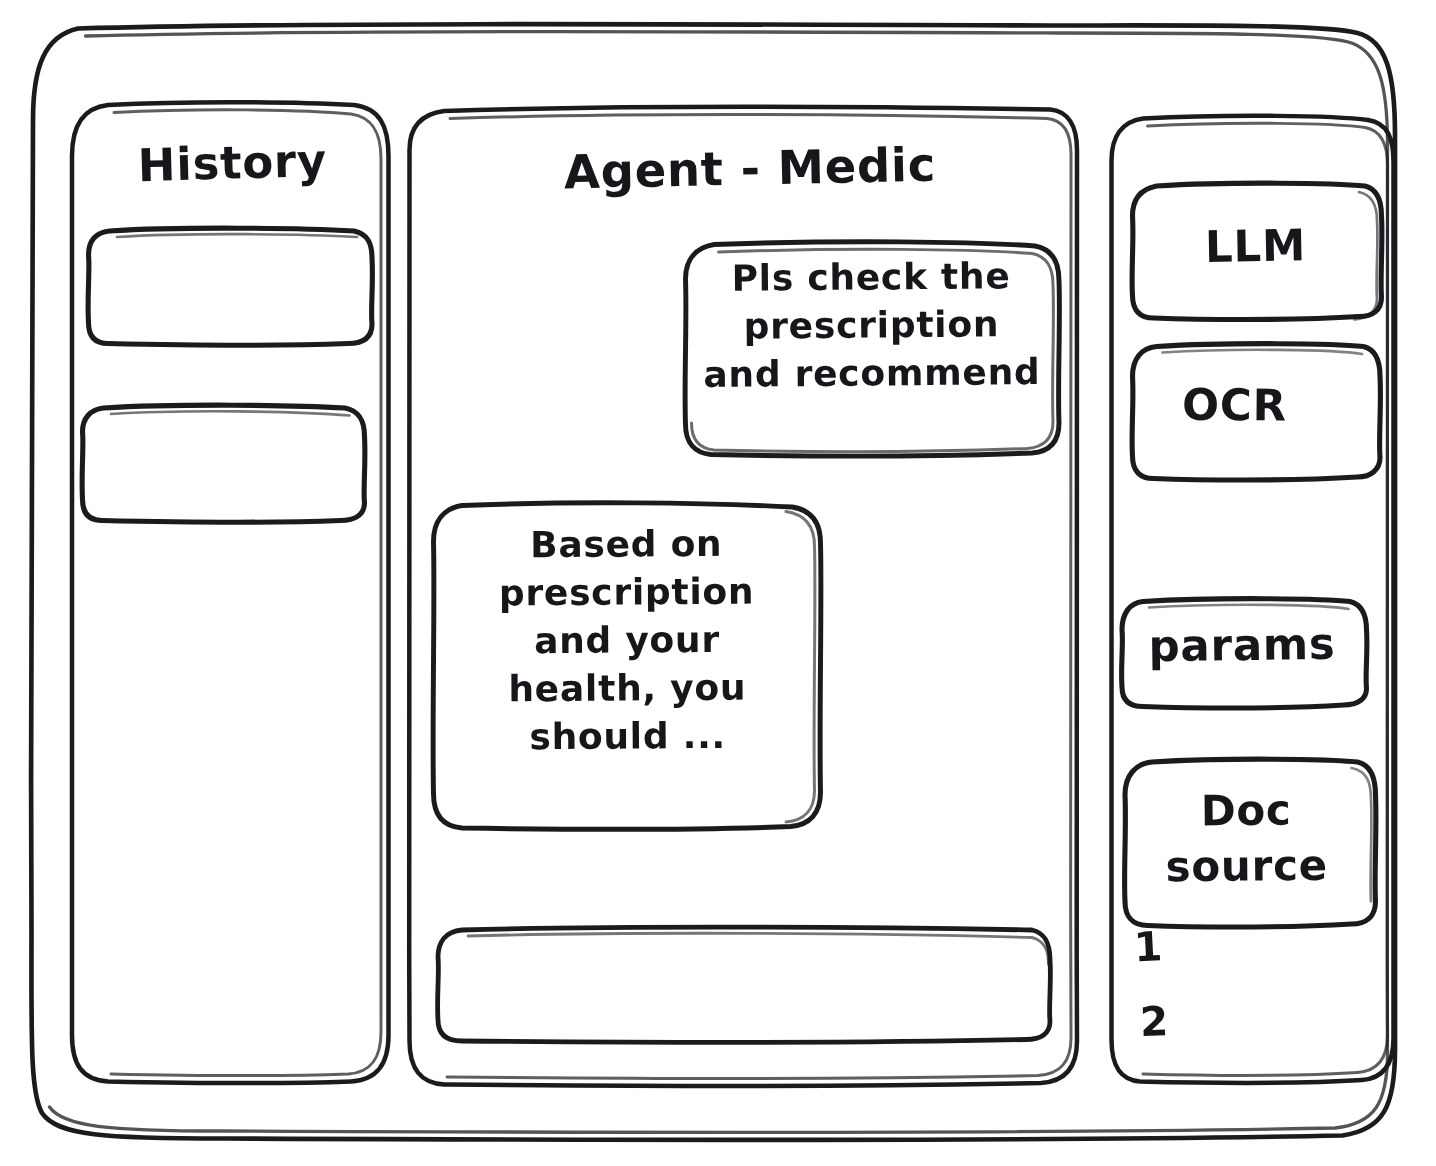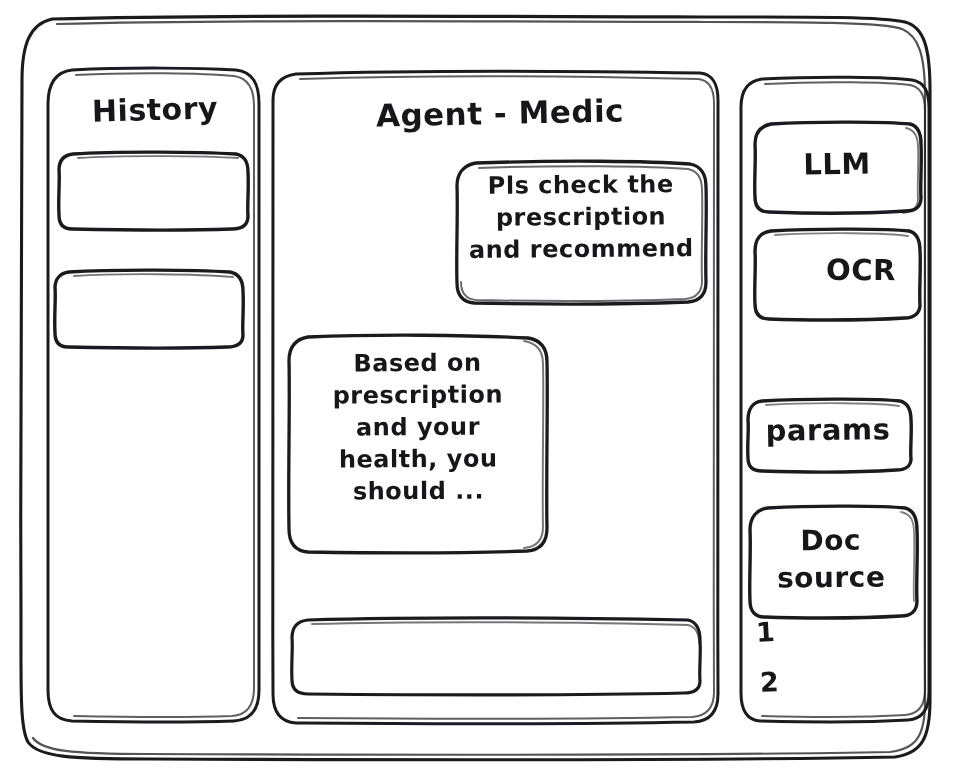--- a/index.html
+++ b/index.html
@@ -95,21 +95,21 @@
     width: 252px;
     transform: rotate(-0.4deg);
   }
 
   .tool-label {
     font-size: 29px;
     line-height: 1.2;
     font-weight: 700;
   }
   .tool-llm    { left: 757px; top: 147px; width: 160px; transform: rotate(-1deg); }
-  .tool-ocr    { left: 757px; top: 253px; width: 132px; transform: rotate(0.4deg); margin-left: 38px; }
+  .tool-ocr    { left: 757px; top: 253px; width: 132px; transform: rotate(0.4deg); }
   .tool-params { left: 749px; top: 413px; width: 158px; transform: rotate(-0.8deg); }
   .tool-doc    { left: 751px; top: 523px; width: 160px; font-size: 28px; line-height: 1.32; transform: rotate(-0.6deg); }
 
   .doc-item {
     font-size: 27px;
     font-weight: 700;
     text-align: left;
     width: 40px;
   }
   .doc-item-1 { left: 756px; top: 616px; transform: rotate(-3deg); }

